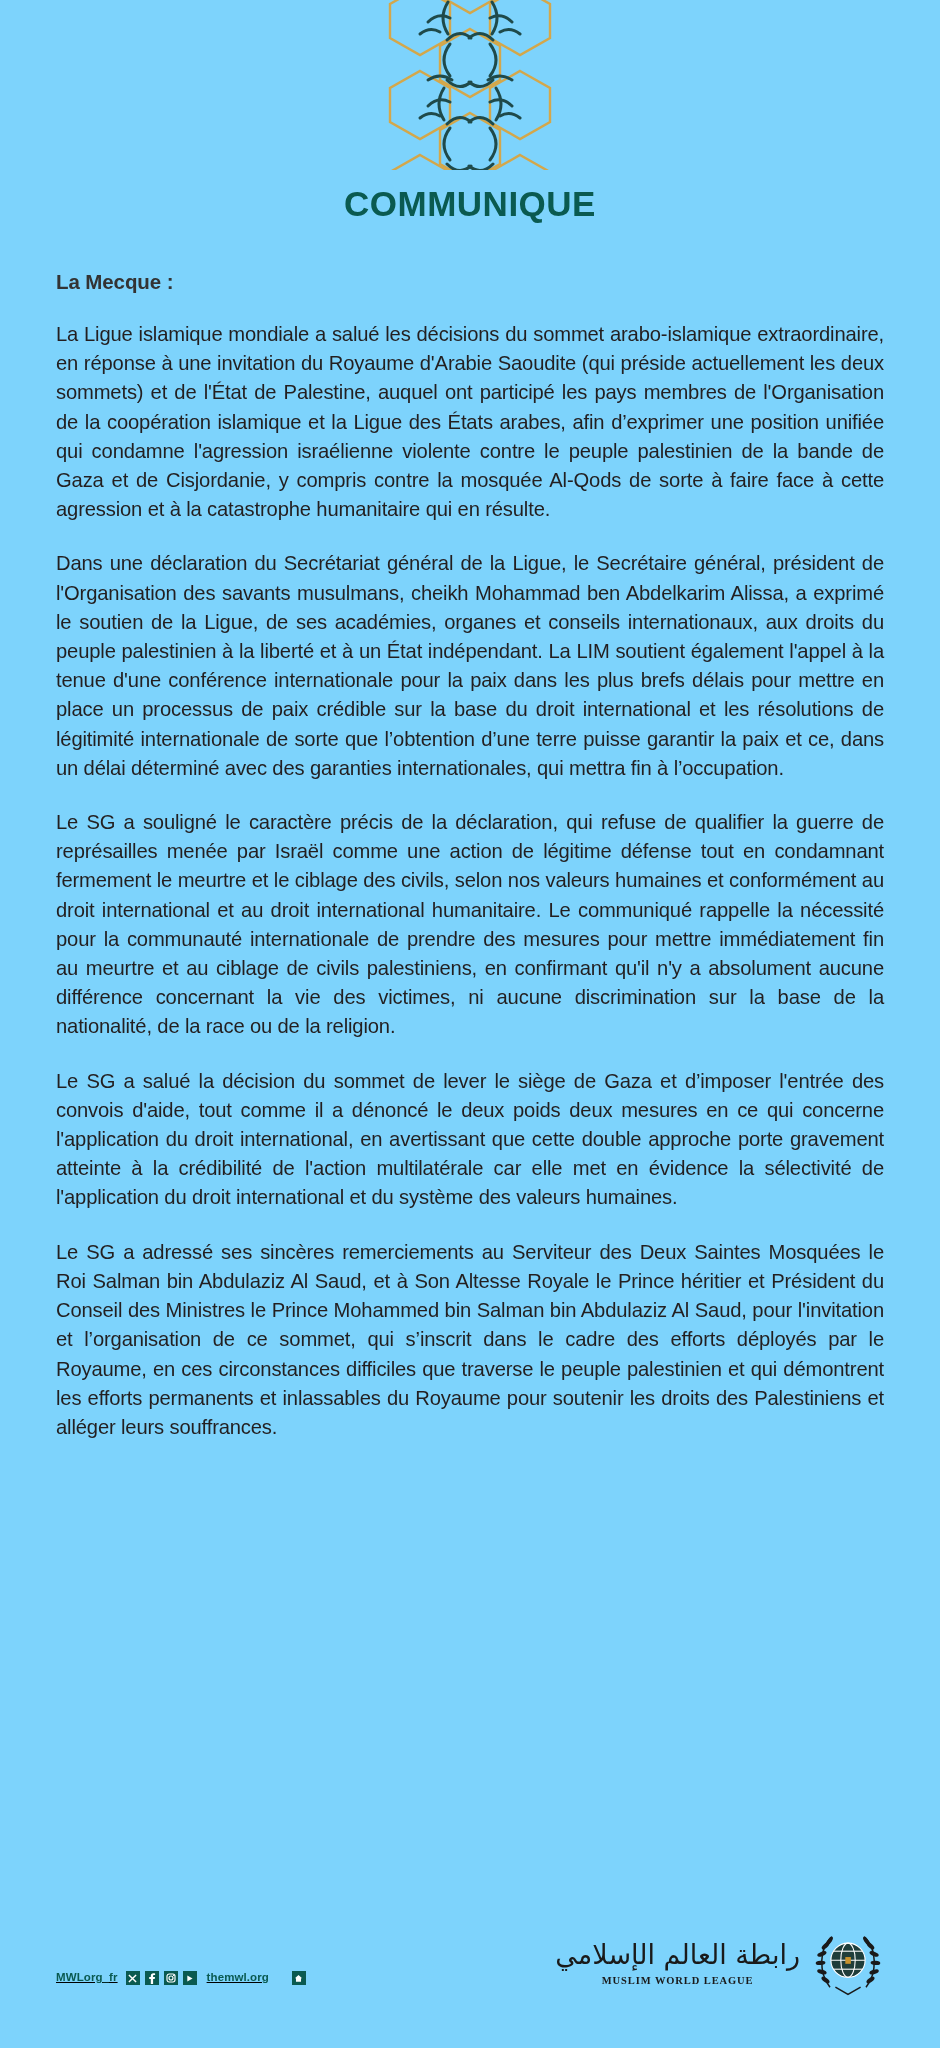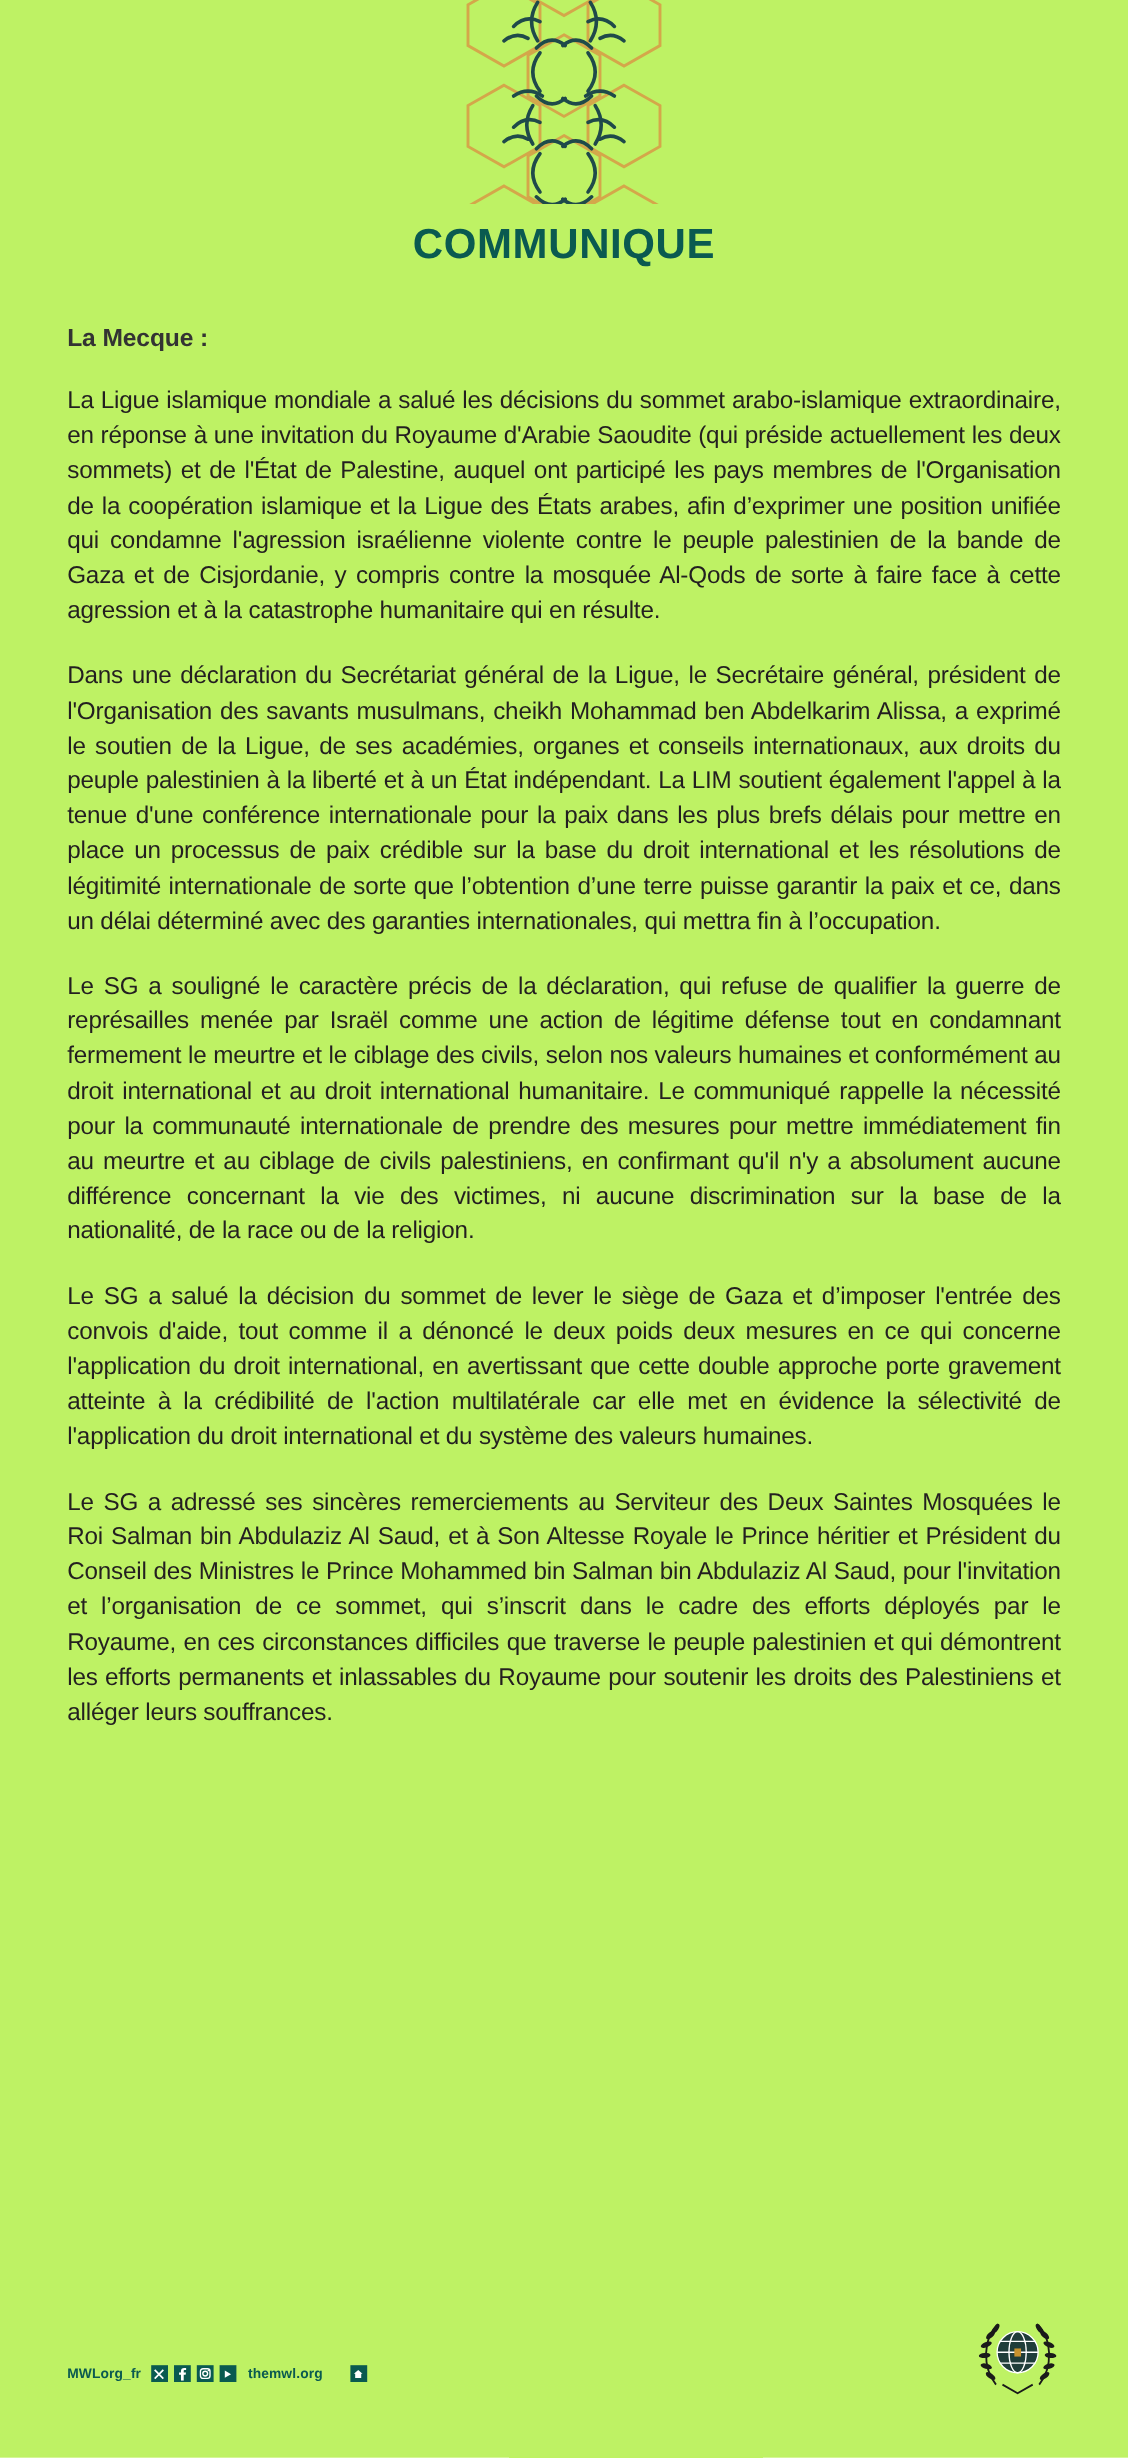--- a/index.html
+++ b/index.html
@@ -14,21 +14,21 @@
     font-family:"Liberation Sans", sans-serif;
     position:relative;
     overflow:hidden;
   }
 
   
   .page {
     width:940px;
     height:2048px;
     position:relative;
-    background:#bef264;
+    background:#7dd3fc;
     display:flex;
     flex-direction:column;
   }
 
   
   .ornament-band {
     width:100%;
     height:170px;
     display:flex;
     align-items:flex-start;
@@ -86,23 +86,24 @@
     width:100%;
     height:168px;
     padding:0 56px;
     display:flex;
     align-items:flex-end;
     justify-content:space-between;
   }
 
   .social {
     display:flex;
-    align-items:flex-end;
+    align-items:flex-start;
     gap:5px;
     padding-bottom:63px;
+    text-decoration:underline;
   }
   .handle {
     font-size:11.5px;
     font-weight:bold;
     color:#0a5a50;
     letter-spacing:0.1px;
     margin-right:3px;
   }
   .site {
     font-size:11.5px;
@@ -307,20 +308,24 @@
       <span class="site">themwl.org</span>
 
       <span class="sicon">
         <svg width="9" height="9" viewBox="0 0 10 10">
           <path d="M5 1.2 L9 4.6 H7.8 V8.6 H2.2 V4.6 H1 Z" fill="#ffffff"></path>
         </svg>
       </span>
     </div>
 
     <div class="logo">
+      <div class="logo-text-block">
+        <div class="logo-arabic">رابطة العالم الإسلامي</div>
+        <div class="logo-en">MUSLIM WORLD LEAGUE</div>
+      </div>
 
       <svg class="logo-emblem" width="72" height="72" viewBox="0 0 80 80">
 
         <g fill="none" stroke="#1a1a1a" stroke-width="1.7">
           <path d="M22 12 C8 24 7 52 20 68"></path>
           <path d="M58 12 C72 24 73 52 60 68"></path>
         </g>
         <g fill="#1a1a1a">
 
           <ellipse cx="15" cy="22" rx="5.2" ry="2.4" transform="rotate(-42 15 22)"></ellipse>

